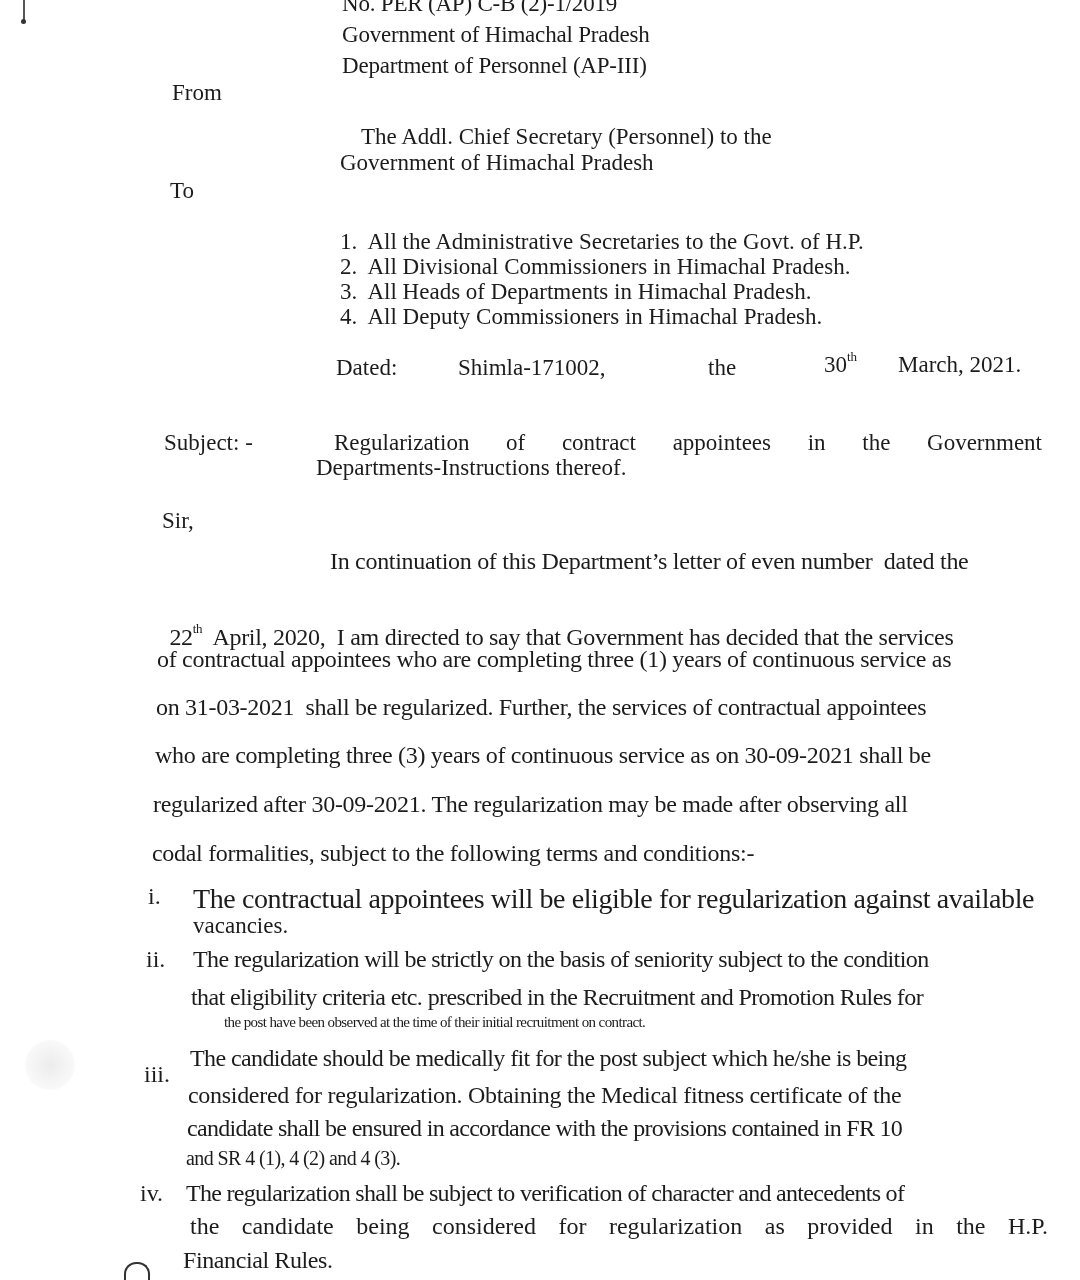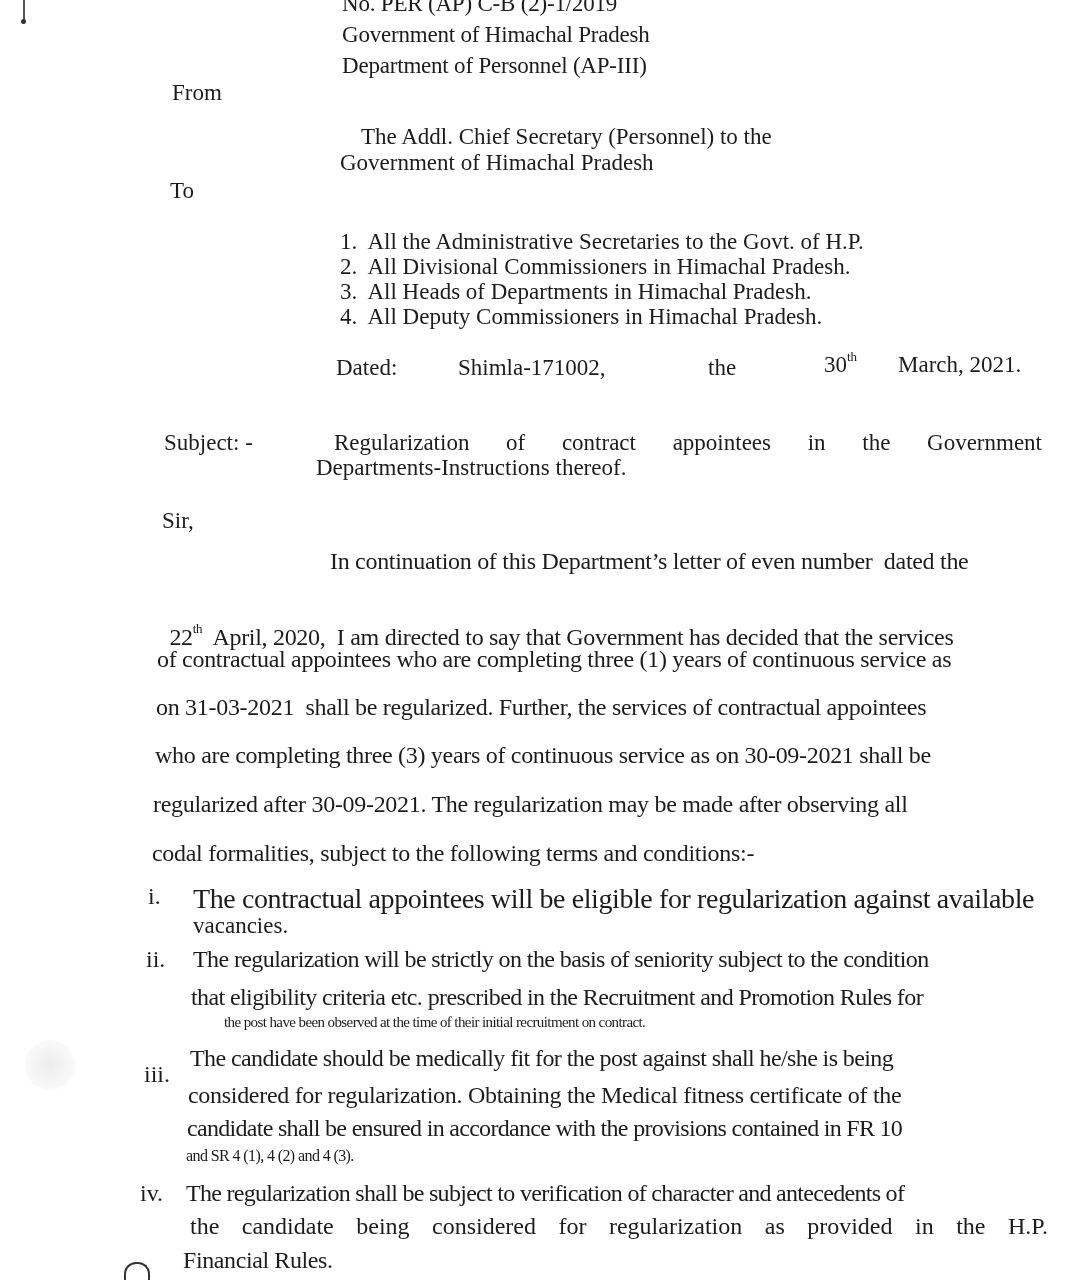--- a/index.html
+++ b/index.html
@@ -93,22 +93,22 @@
   <div class="cond-num" style="left:148px; top:883px;">i.</div>
   <div class="cond-text" style="left:193px; top:883px; width:850px;">The contractual appointees will be eligible for regularization against available</div>
   <div class="abs" style="left:193px; top:913px; font-size:23px;">vacancies.</div>
 
   <div class="cond-num" style="left:146px; top:946px;">ii.</div>
   <div class="abs" style="left:193px; top:946px; font-size:24px; letter-spacing:-0.6px;">The regularization will be strictly on the basis of seniority subject to the condition</div>
   <div class="abs" style="left:191px; top:984px; font-size:24px; letter-spacing:-0.6px;">that eligibility criteria etc. prescribed in the Recruitment and Promotion Rules for</div>
   <div class="abs" style="left:190px; top:1014px; font-size:15px; letter-spacing:-0.6px;margin-left:34px;">the post have been observed at the time of their initial recruitment on contract.</div>
 
   <div class="cond-num" style="left:144px; top:1045px;margin-top:16px;">iii.</div>
-  <div class="abs" style="left:190px; top:1045px; font-size:24px; letter-spacing:-0.6px;">The candidate should be medically fit for the post against shall he/she is being</div>
+  <div class="abs" style="left:190px; top:1045px; font-size:24px; letter-spacing:-0.6px;">The candidate should be medically fit for the post subject which he/she is being</div>
   <div class="abs" style="left:188px; top:1082px; font-size:24px; letter-spacing:-0.3px;">considered for regularization. Obtaining the Medical fitness certificate of the</div>
   <div class="abs" style="left:187px; top:1115px; font-size:24px; letter-spacing:-0.7px;">candidate shall be ensured in accordance with the provisions contained in FR 10</div>
-  <div class="abs" style="left:186px; top:1147px; font-size:16px; letter-spacing:-0.6px;">and SR 4 (1), 4 (2) and 4 (3).</div>
+  <div class="abs" style="left:186px; top:1147px; font-size:20px; letter-spacing:-0.6px;">and SR 4 (1), 4 (2) and 4 (3).</div>
 
   <div class="cond-num" style="left:140px; top:1180px;">iv.</div>
   <div class="abs" style="left:186px; top:1180px; font-size:24px; letter-spacing:-0.7px;">The regularization shall be subject to verification of character and antecedents of</div>
   <div class="abs" style="left:184px; top:1213px; width:858px; font-size:24px; text-align:justify; text-align-last:justify; white-space:normal;margin-left:6px;">the candidate being considered for regularization as provided in the H.P.</div>
   <div class="abs" style="left:183px; top:1247px; font-size:24px; letter-spacing:-0.4px;">Financial Rules.</div>
 </div>
 
 </body></html>

